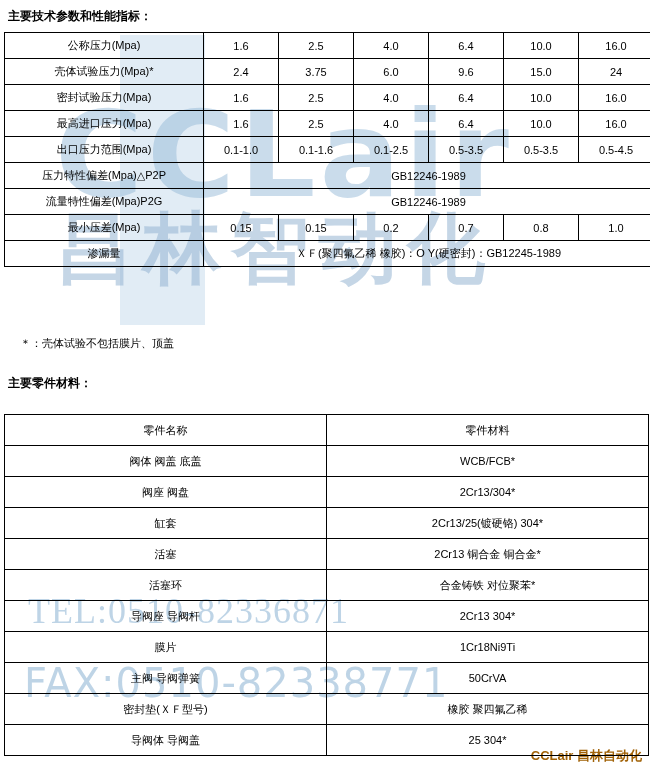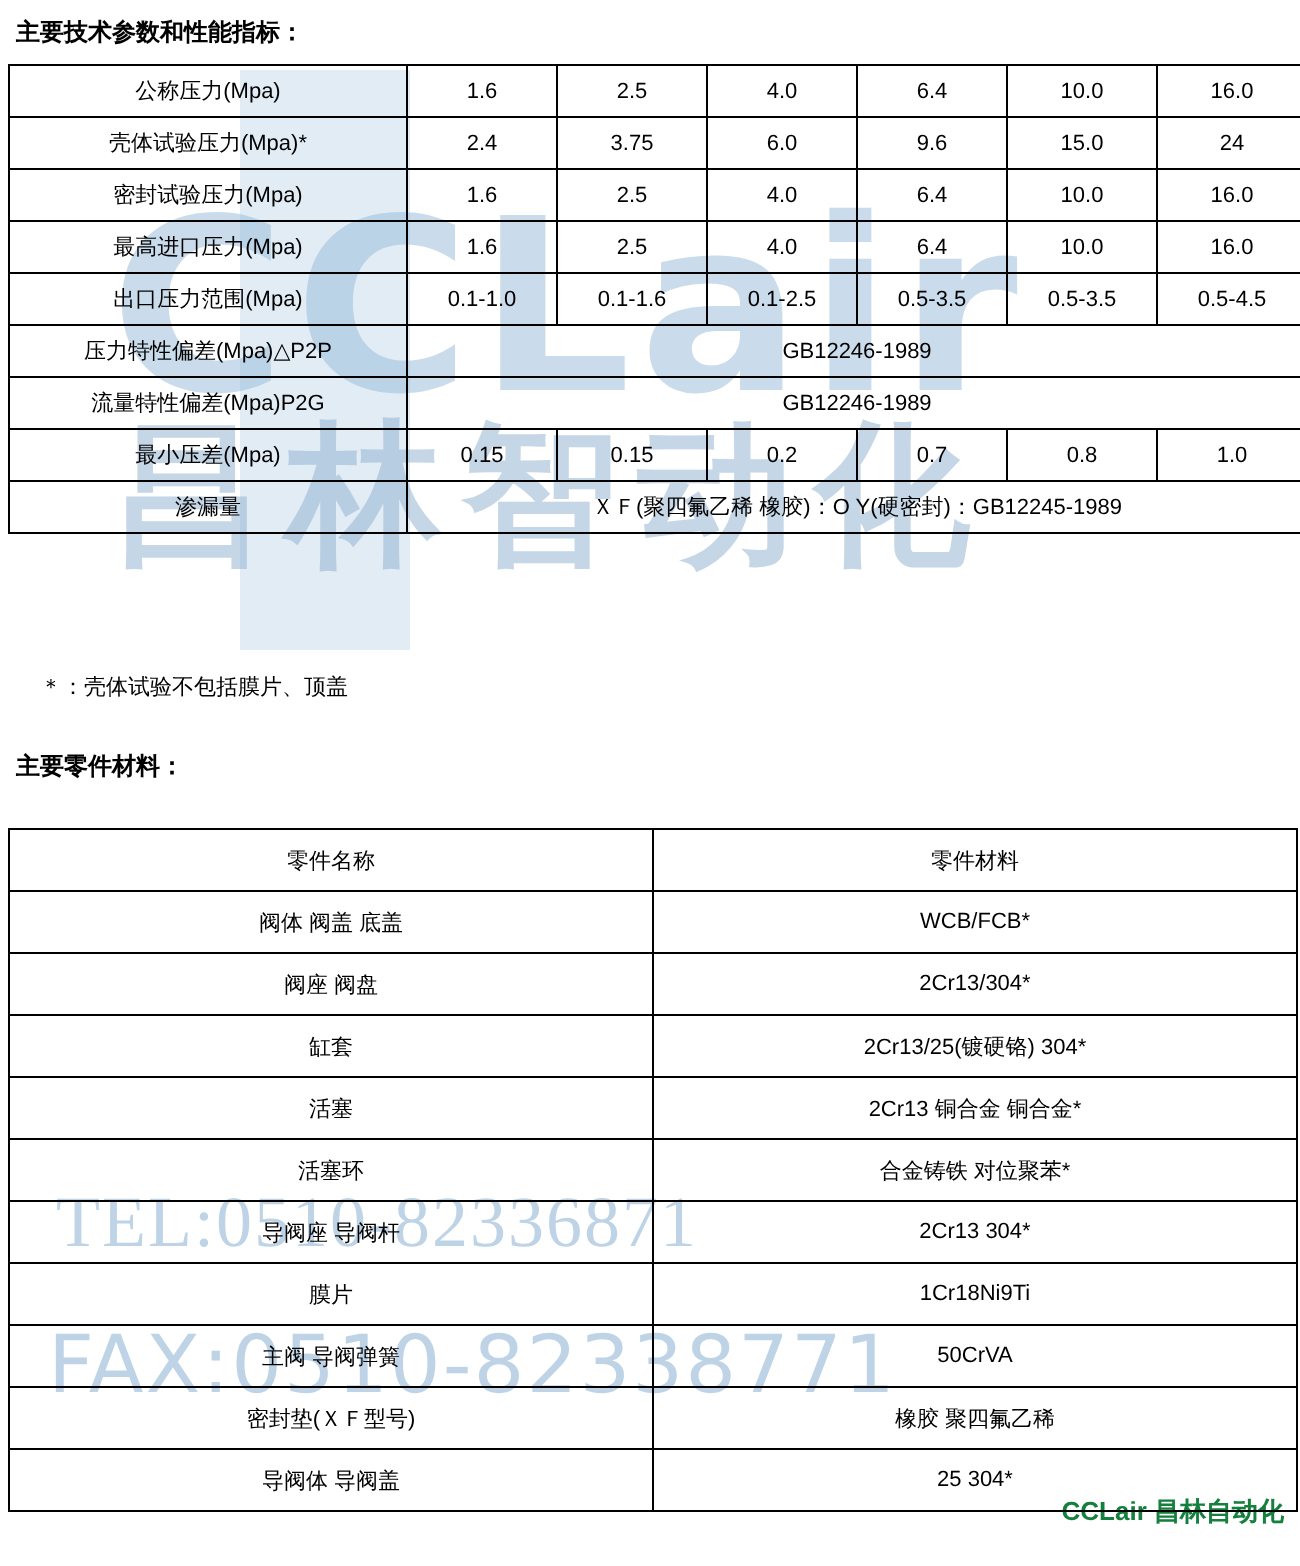--- a/index.html
+++ b/index.html
@@ -61,21 +61,21 @@
     font-family:"DejaVu Sans",sans-serif;
     color:rgba(150,185,215,0.62);
     letter-spacing:1px;
     white-space:nowrap;
   }
   .wm-corner{
     position:absolute;
     right:8px;bottom:18px;
     font-size:13px;
     font-weight:bold;
-    color:#15803d;
+    color:#a16207;
   }
   .wm-corner .cc{letter-spacing:0px;}
 
   
   .content{position:relative;z-index:2;}
 
   .section-title{
     font-weight:bold;
     font-size:12px;
     margin:0;

